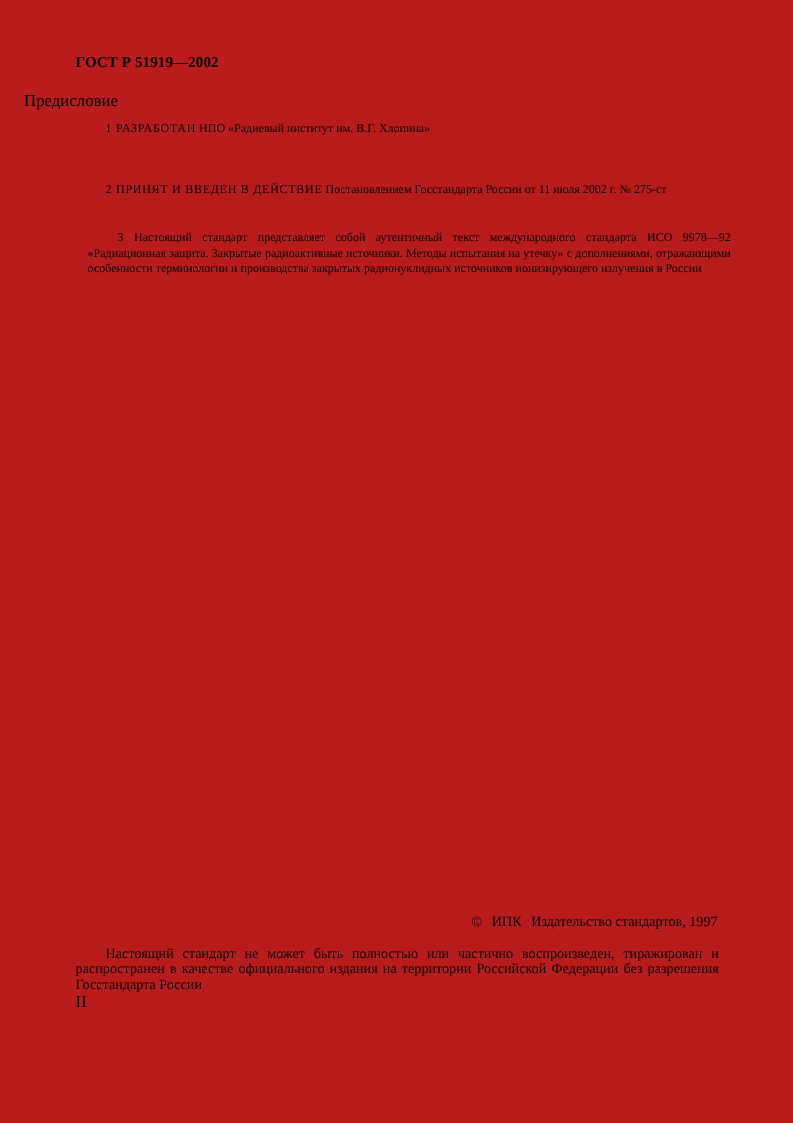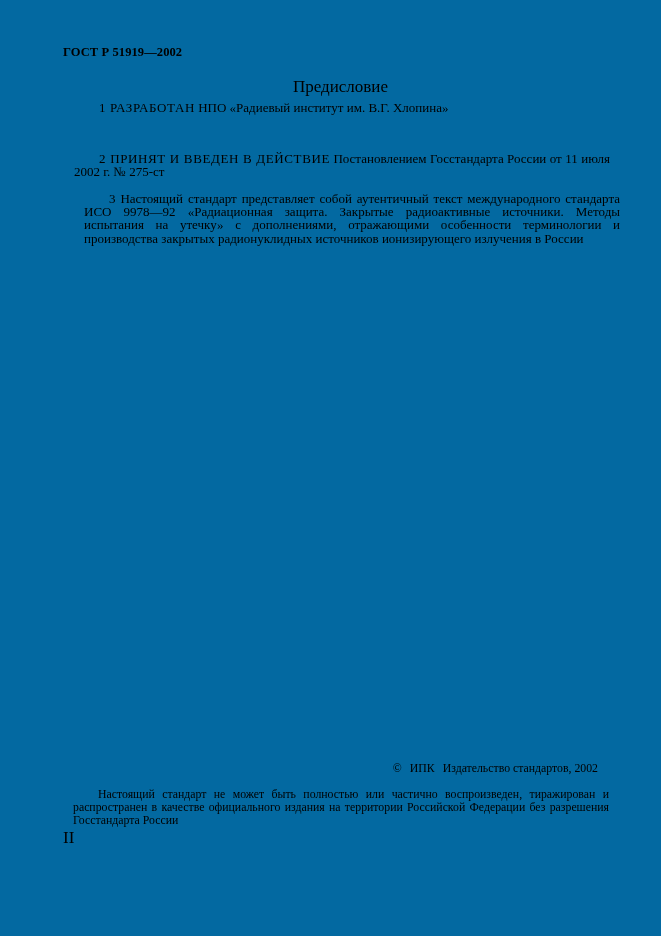--- a/index.html
+++ b/index.html
@@ -13,45 +13,45 @@
       position: relative;
       overflow: hidden;
       font-family: "Liberation Serif", "DejaVu Serif", serif;
       color: #000000;
     }
     .page {
       position: absolute;
       left: 0; top: 0;
       width: 661px;
       height: 936px;
-      background: #0369a1;
+      background: #b91c1c;
     }
     .doc-code {
       position: absolute;
       left: 63px;
       top: 45px;
       font-weight: bold;
       font-size: 12.5px;
       letter-spacing: 0.1px;
     }
     .heading {
       position: absolute;
       left: 0;
       width: 661px;
       top: 77px;
-      text-align: center;
-      font-size: 17px;
+      text-align: left;
+      font-size: 14px;
       padding-left: 20px;
       box-sizing: border-box;
     }
     .body-block {
       position: absolute;
-      left: 74px;
+      left: 63px;
       width: 536px;
-      font-size: 13px;
+      font-size: 10px;
       line-height: 13.2px;
       text-align: justify;
     }
     .para {
       text-indent: 25px;
       margin: 0;
     }
     .lead {
       letter-spacing: 0.6px;
     }
@@ -62,32 +62,32 @@
     .p5 { top: 259px; }
     .copyright {
       position: absolute;
       right: 63px;
       top: 761px;
       font-size: 11.8px;
     }
     .copyright .sp { display: inline-block; width: 8px; }
     .notice {
       position: absolute;
-      left: 73px;
+      left: 63px;
       width: 536px;
       top: 788px;
       font-size: 11.8px;
       line-height: 13.2px;
       text-align: justify;
     }
     .page-number {
       position: absolute;
       left: 63px;
       top: 828px;
-      font-size: 17px;
+      font-size: 14px;
     }
   </style>
 </head>
 <body>
 
 <div class="page">
 
   <div class="doc-code">ГОСТ Р 51919—2002</div>
 
   <div class="heading">Предисловие</div>
@@ -100,21 +100,21 @@
   <div class="body-block p3">
     <p class="para"><span class="lead">2 ПРИНЯТ И ВВЕДЕН В ДЕЙСТВИЕ</span><span> Постановлением Госстандарта России от 11 июля 2002 г. № 275-ст</span></p>
   </div>
 
   <div class="body-block p4">
     <p class="para"><span>3 Настоящий стандарт представляет собой аутентичный текст международного стандарта ИСО 9978—92 «Радиационная защита. Закрытые радиоактивные источники. Методы испытания на утечку» с дополнениями, отражающими особенности терминологии и производства закрытых радионуклидных источников ионизирующего излучения в России</span></p>
   </div>
 
 
   <div class="copyright">
-    <span>©</span><span class="sp"></span><span>ИПК</span><span class="sp"></span><span>Издательство стандартов, 2002</span>
+    <span>©</span><span class="sp"></span><span>ИПК</span><span class="sp"></span><span>Издательство стандартов, 1997</span>
   </div>
 
   <div class="notice">
     <p class="para">Настоящий стандарт не может быть полностью или частично воспроизведен, тиражирован и распространен в качестве официального издания на территории Российской Федерации без разрешения Госстандарта России</p>
   </div>
 
   <div class="page-number">II</div>
 
 </div>
 

